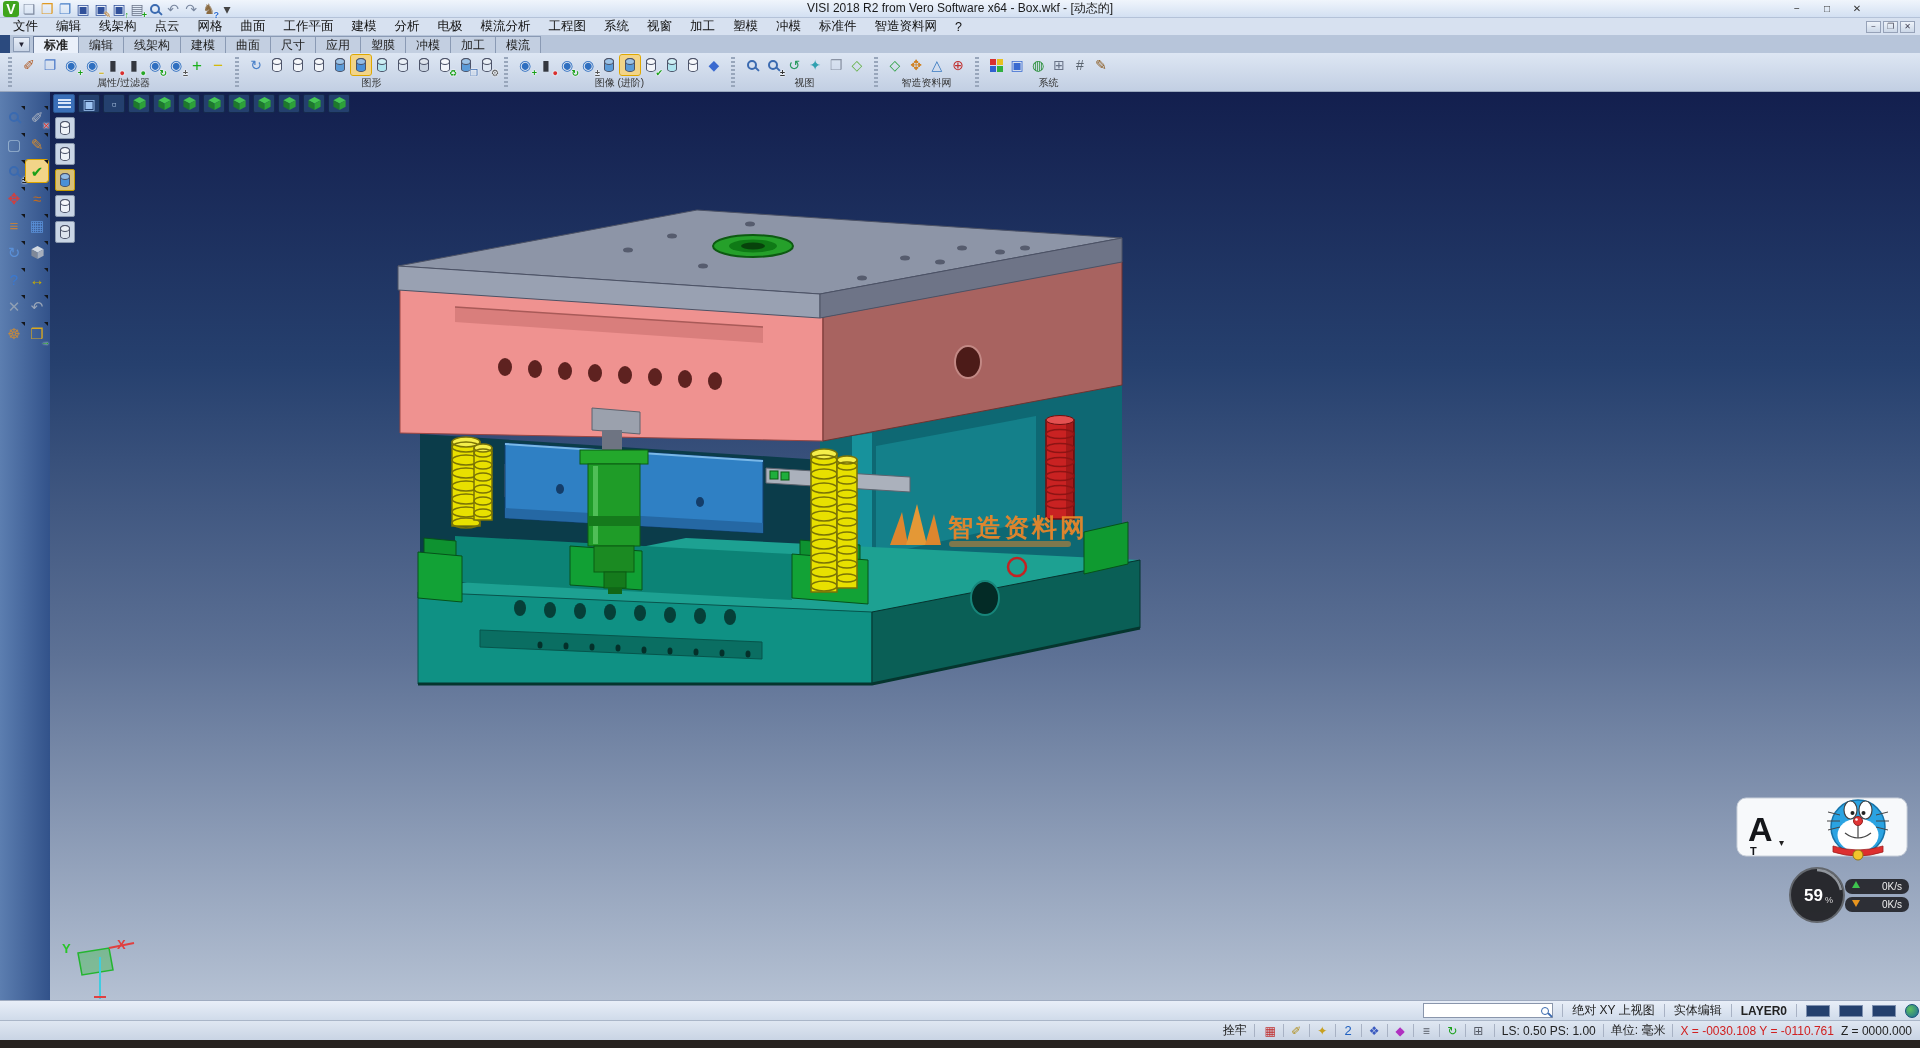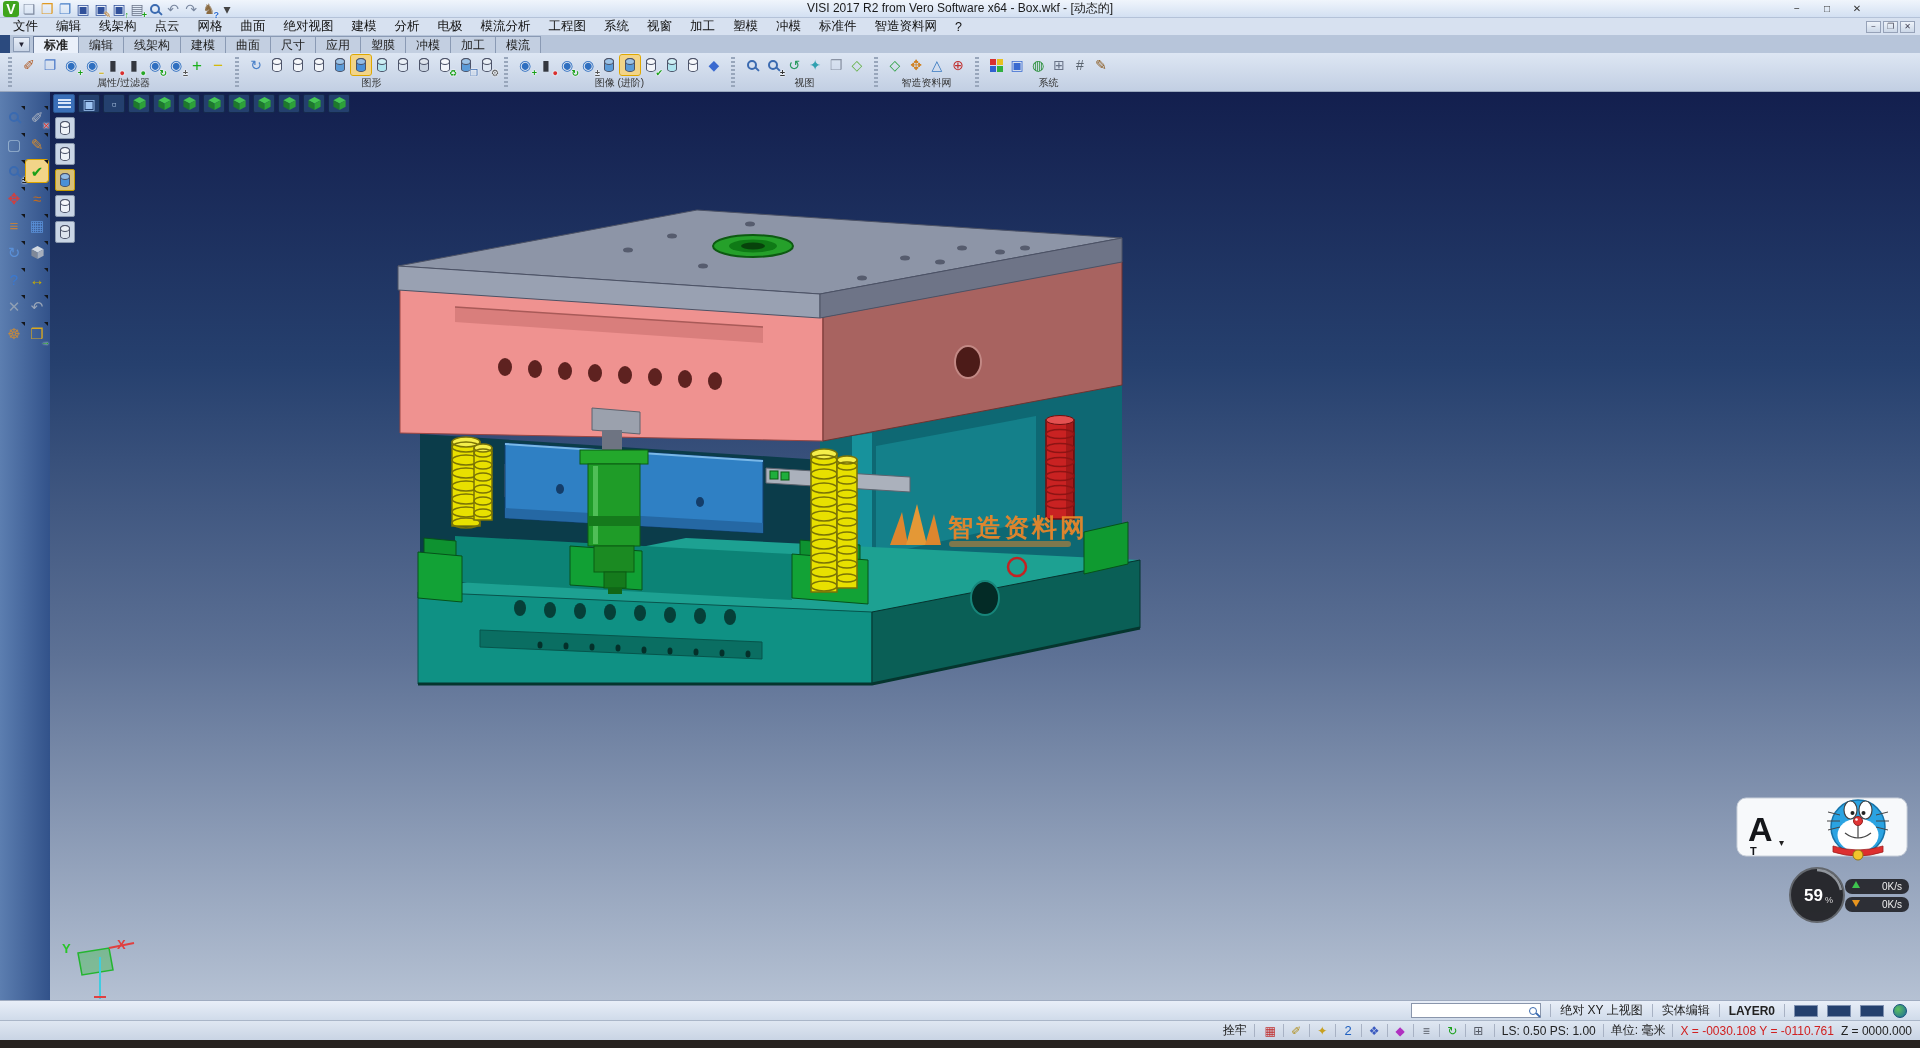--- a/index.html
+++ b/index.html
@@ -60,21 +60,21 @@
 .viewport{position:relative;flex:1;background:linear-gradient(180deg,#131f4e 0%,#26406e 30%,#5d7195 62%,#b5c1d3 100%);overflow:hidden;}
 .scene{position:absolute;inset:0;}
 .viewrow{position:absolute;left:3px;top:2px;display:flex;gap:3px;z-index:3;}
 .viewrow .chip{width:22px;height:19px;background:#24406e;border:1px solid #15294c;border-radius:2px;}
 .viewrow .chip.first{background:#3a6fb8;border-color:#2a5690;}
 .leftstrip{position:absolute;left:5px;top:25px;display:flex;flex-direction:column;gap:4px;z-index:3;}
 .leftstrip .chip{width:20px;height:22px;background:#c9d5e5;border:1px solid #8a98ae;}
 .leftstrip .chip.hl{background:#d9c178;outline:none;border:1.5px solid #c49b00;}
 
 
-.srow1{height:20px;background:linear-gradient(#e8eef8,#d0dbea);border-top:1px solid #9fabc0;display:flex;align-items:center;justify-content:flex-end;font-size:12px;color:#222;gap:9px;padding-right:13px;}
+.srow1{height:20px;background:linear-gradient(#e8eef8,#d0dbea);border-top:1px solid #9fabc0;display:flex;align-items:center;justify-content:flex-end;font-size:12px;color:#222;gap:9px;padding-right:1px;}
 .srow2{height:20px;background:linear-gradient(#dfe7f2,#c9d4e4);border-top:1px solid #aab6c8;display:flex;align-items:center;justify-content:flex-end;font-size:12px;color:#222;gap:7px;padding-right:8px;}
 .vsep{width:1px;height:13px;background:#a8b2c4;flex:none;}
 .searchbox{width:130px;height:15px;background:#fff;border:1px solid #8a96ac;display:flex;align-items:center;padding:0 3px;}
 .searchbox input{flex:1;border:none;outline:none;font-size:11px;height:12px;min-width:0;background:transparent;}
 .searchbox .mag{width:8px;height:8px;border-width:1.5px;}
 .bold{font-weight:bold;}
 .lrect{width:24px;height:12px;background:#24406e;border:1px solid #7e90b0;flex:none;}
 .globe{width:14px;height:14px;border-radius:50%;background:radial-gradient(circle at 35% 35%,#5ec05e,#1a6a9a);border:1px solid #14507a;flex:none;}
 .s-icons{display:flex;align-items:center;gap:4px;}
 .s-icons .chip{width:17px;height:17px;}
@@ -127,36 +127,36 @@
           <span class="gly" style="color: rgb(122, 136, 160);">↷</span>
         </span>
         <span class="chip">
           <span class="gly" style="color: rgb(138, 106, 64);">♞</span>
           <span class="badge" style="color: rgb(42, 106, 208);">?</span>
         </span>
         <span class="chip">
           <span class="gly" style="color: rgb(68, 68, 68);">▾</span>
         </span>
       </div>
-    <div class="titletext">VISI 2017 R2 from Vero Software x64 - Box.wkf - [动态的]</div>
+    <div class="titletext">VISI 2018 R2 from Vero Software x64 - Box.wkf - [动态的]</div>
     <div class="winctl">
       <span class="wbtn">−</span>
       <span class="wbtn">□</span>
       <span class="wbtn">✕</span>
     </div>
   </div>
 
   <div class="menubar">
     <span class="menu-item">文件</span>
       <span class="menu-item">编辑</span>
       <span class="menu-item">线架构</span>
       <span class="menu-item">点云</span>
       <span class="menu-item">网格</span>
       <span class="menu-item">曲面</span>
-      <span class="menu-item">绝对视图</span>
+      <span class="menu-item">工作平面</span>
       <span class="menu-item">建模</span>
       <span class="menu-item">分析</span>
       <span class="menu-item">电极</span>
       <span class="menu-item">模流分析</span>
       <span class="menu-item">工程图</span>
       <span class="menu-item">系统</span>
       <span class="menu-item">视窗</span>
       <span class="menu-item">加工</span>
       <span class="menu-item">塑模</span>
       <span class="menu-item">冲模</span>

